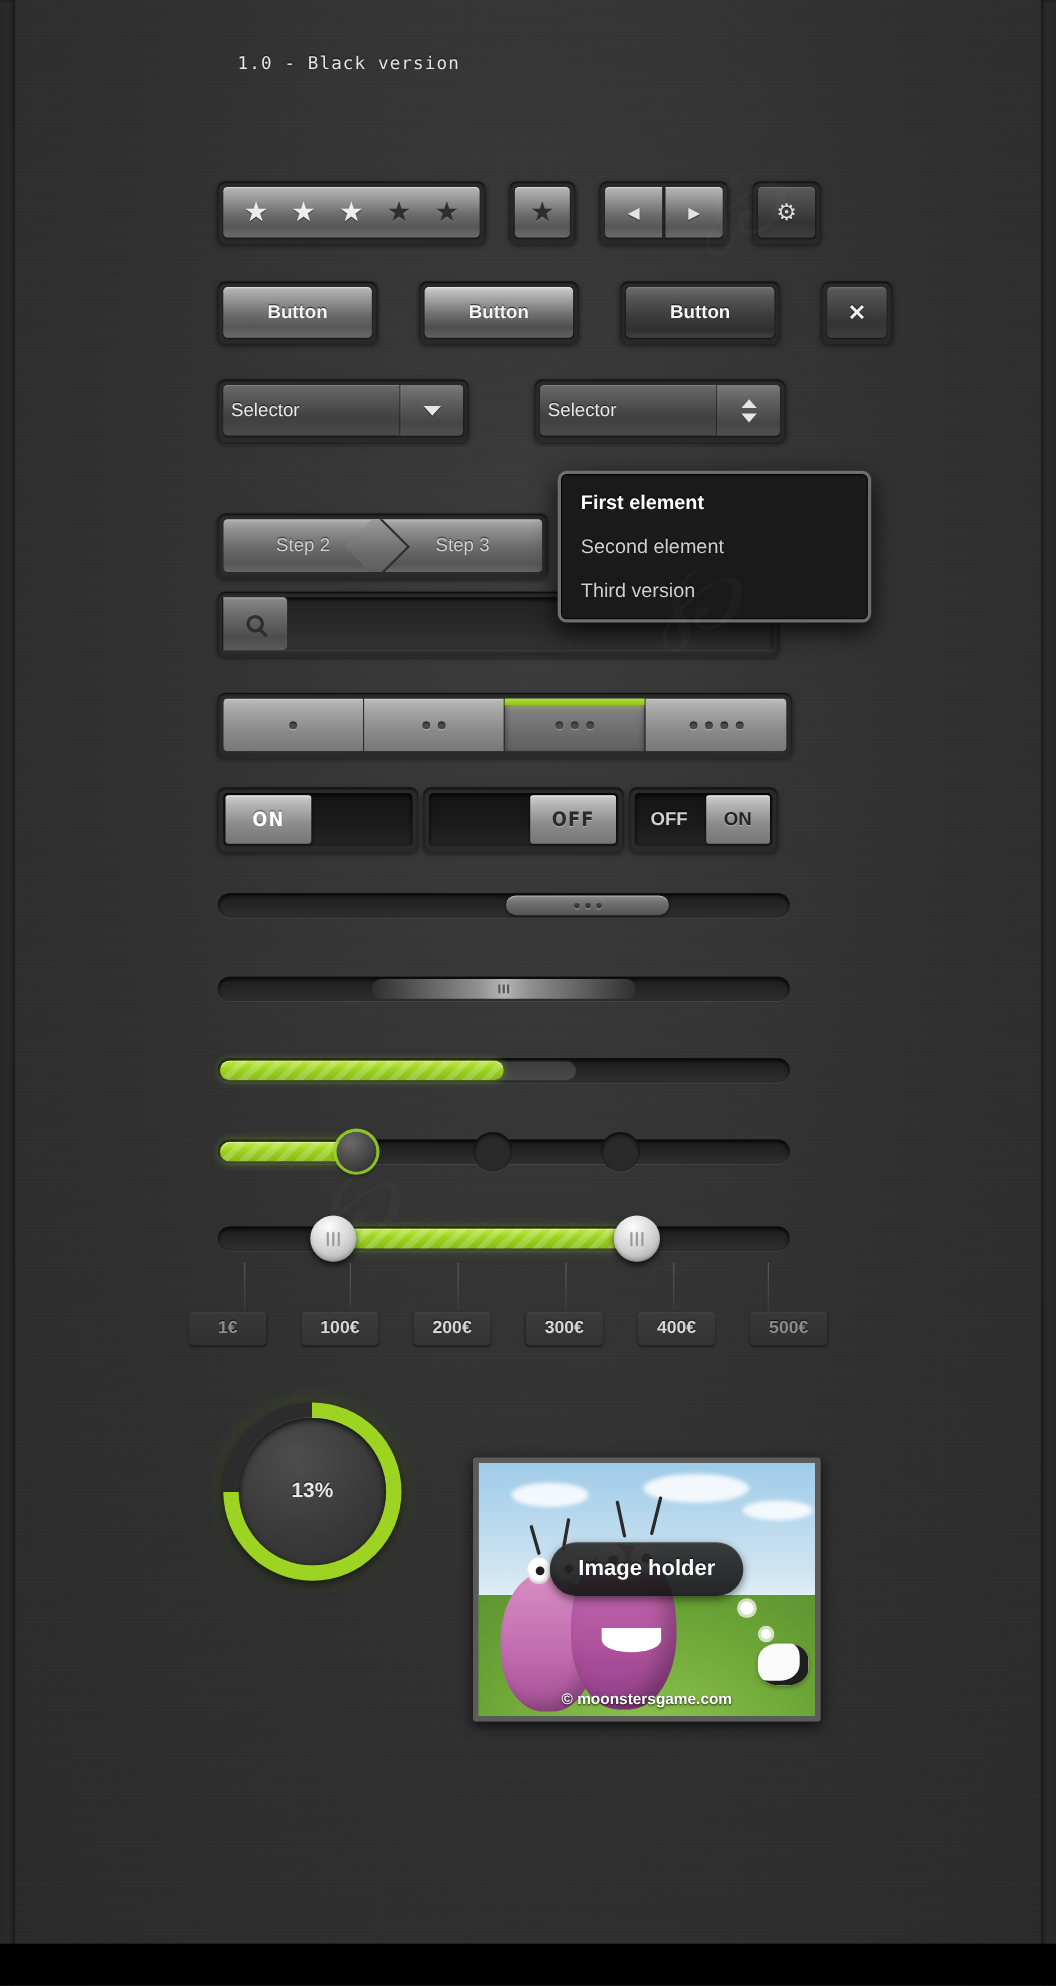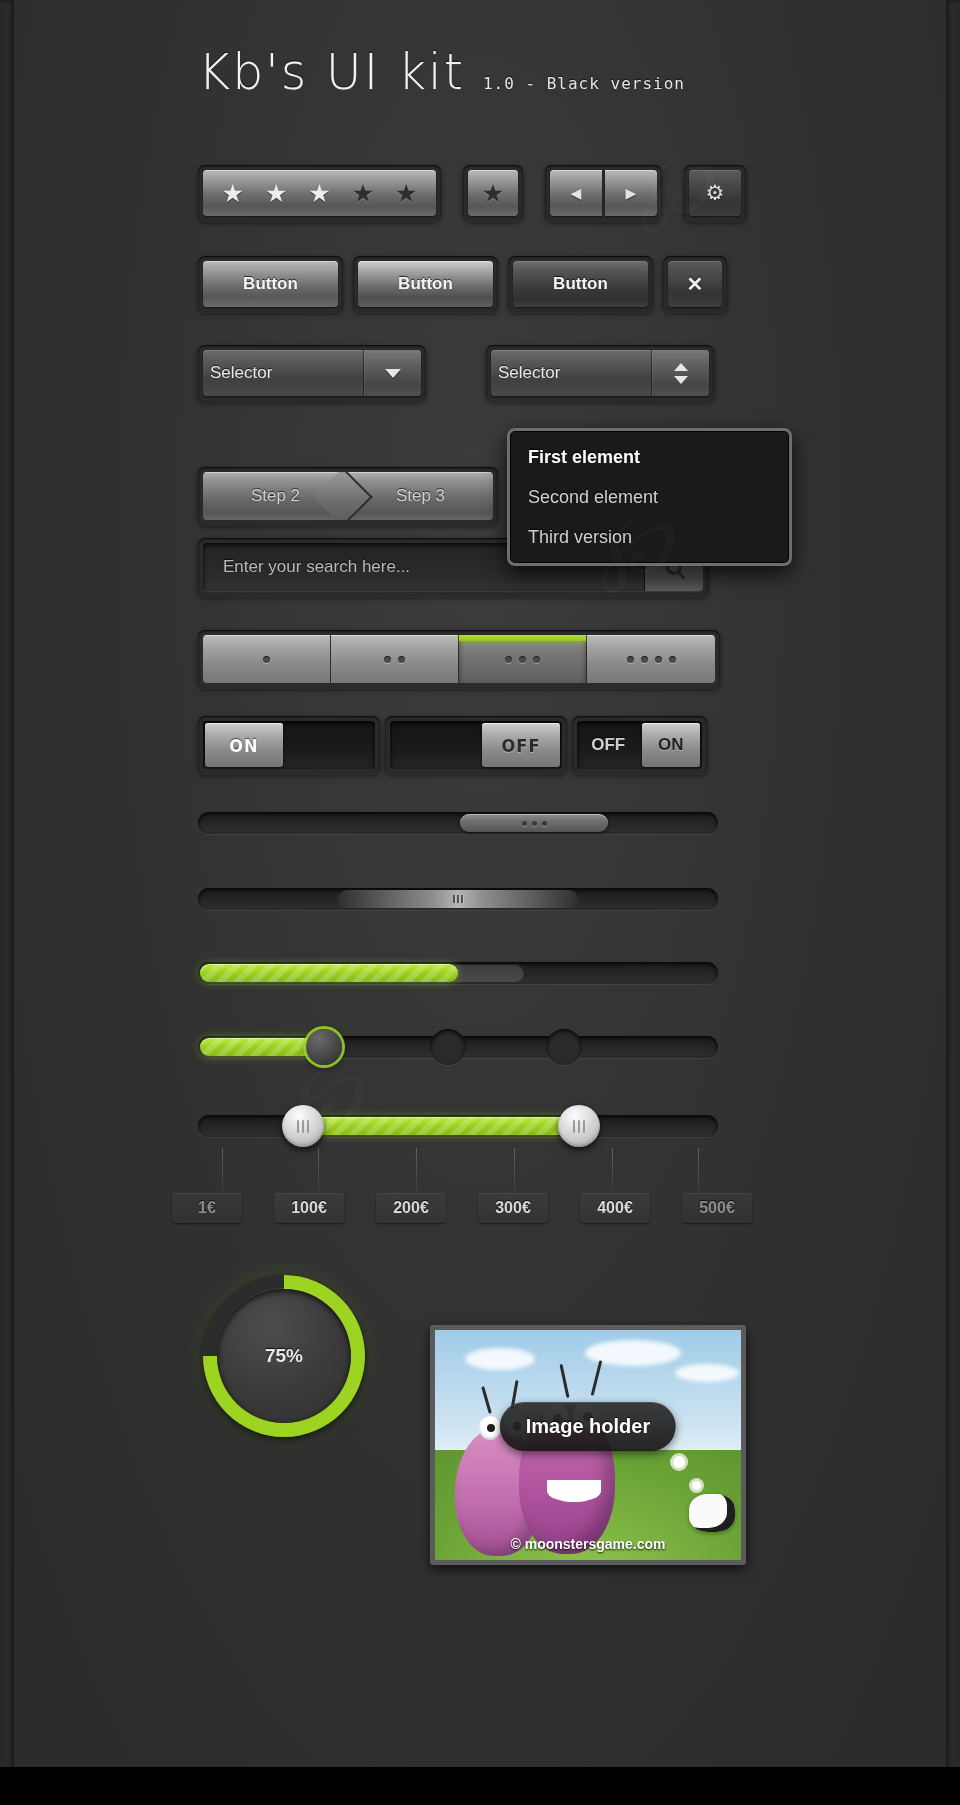--- a/index.html
+++ b/index.html
@@ -77,21 +77,21 @@
   .star.off { color:#2e2e2e; text-shadow:0 1px 0 rgba(255,255,255,.16); }
   .single-star-face { width:50px; height:46px; display:flex; align-items:center; justify-content:center;}
   .arrow-face { width:52px; height:46px; display:flex; align-items:center; justify-content:center; font-size:14px; color:#e4e4e4; text-shadow:0 1px 1px rgba(0,0,0,.6);}
   .arrow-pair { gap:0; }
   .arrow-pair .arrow-face:first-child { border-radius:4px 0 0 4px; }
   .arrow-pair .arrow-face:last-child  { border-radius:0 4px 4px 0; margin-left:3px;}
   .gear-face { width:52px; height:46px; display:flex; align-items:center; justify-content:center; }
   .gear-glyph { font-size:21px; color:#dcdcdc; text-shadow:0 1px 1px rgba(0,0,0,.6); }
 
   
-  #row-buttons { left:198px; top:256px; gap:10px; }
+  #row-buttons { left:198px; top:256px; gap:38px; }
   .btn-bezel { padding:5px; }
   .btn-face {
     width:135px; height:46px;
     display:flex; align-items:center; justify-content:center;
     font-size:17px; font-weight:bold; color:#f5f5f5;
     text-shadow:0 -1px 1px rgba(0,0,0,.75);
   }
   .btn-face.b2 { background:linear-gradient(180deg,#cfcfcf 0%,#a6a6a6 22%,#6d6d6d 55%,#4e4e4e 80%,#5f5f5f 100%); }
   .btn-face.b3 { background:linear-gradient(180deg,#6d6d6d 0%,#525252 25%,#3a3a3a 60%,#2f2f2f 85%,#414141 100%); }
   .close-face { width:54px; height:46px; display:flex; align-items:center; justify-content:center; font-size:20px; font-weight:bold; color:#f0f0f0; text-shadow:0 -1px 1px rgba(0,0,0,.75);}
@@ -346,21 +346,20 @@
   <div class="side-bar l"></div>
   <div class="side-bar r"></div>
 
   <div class="wm" style="left:640px; top:120px;">℘</div>
   <div class="wm" style="left:600px; top:480px;">℘</div>
   <div class="wm" style="left:290px; top:1030px;">℘</div>
 
   <div class="content">
 
     <div class="header">
-      <div class="title">Kb's UI kit</div>
       <div class="version">1.0 - Black version</div>
     </div>
 
     <div class="row" id="row-stars">
       <div class="bezel stars-group">
         <div class="lightface stars-face">
           <span class="star on">★</span>
           <span class="star on">★</span>
           <span class="star on">★</span>
           <span class="star off">★</span>
@@ -435,21 +434,20 @@
 
     <div id="dropdown">
       <div class="dd-item active">First element</div>
       <div class="dd-item">Second element</div>
       <div class="dd-item">Third version</div>
     </div>
 
     <div class="row" id="row-search">
       <div class="bezel search-bezel">
         <div class="search-face">
-          <input class="search-input" type="text" placeholder="Enter your search here..." style="">
           <div class="search-btn">
             <span class="mag"></span>
           </div>
         </div>
       </div>
     </div>
 
     <div class="row" id="row-seg">
       <div class="bezel seg-bezel">
         <div class="seg-face">
@@ -557,21 +555,21 @@
       <div class="price">100€</div>
       <div class="price">200€</div>
       <div class="price">300€</div>
       <div class="price">400€</div>
       <div class="price dim">500€</div>
     </div>
 
     <div id="circle">
       <div class="ring-outer"></div>
       <div class="ring-inner">
-        <span class="ring-text">75%</span>
+        <span class="ring-text">13%</span>
       </div>
     </div>
 
     <div id="imgholder">
       <div class="sky"></div>
       <div class="cloud" style="left:30px; top:18px; width:70px; height:22px;"></div>
       <div class="cloud" style="left:150px; top:10px; width:96px; height:26px;"></div>
       <div class="cloud" style="left:240px; top:34px; width:64px; height:18px;"></div>
       <div class="hill"></div>
 

